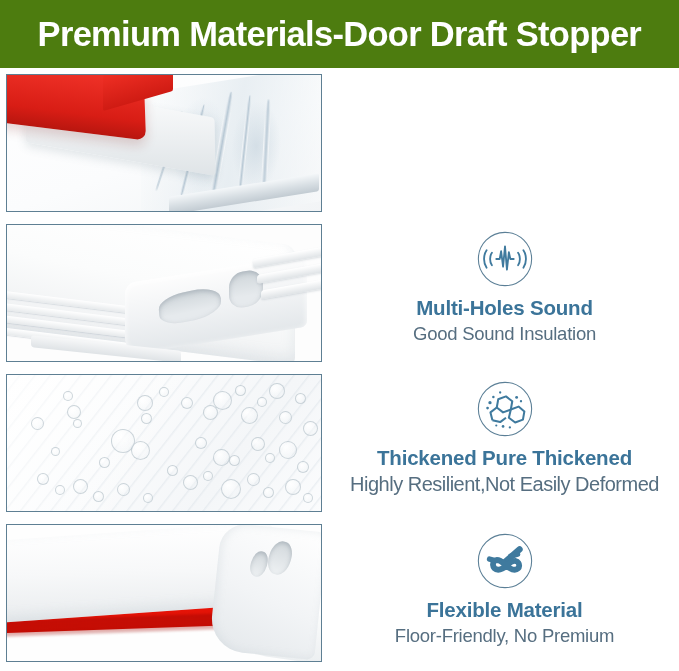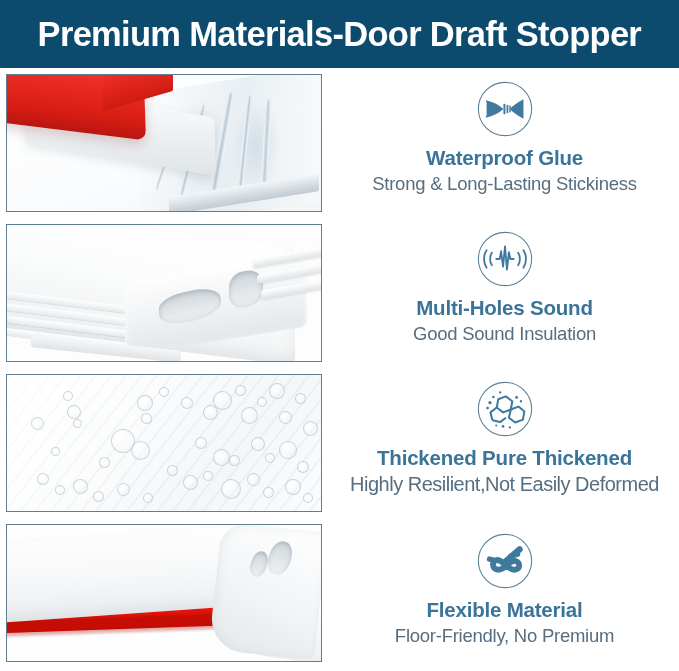--- a/index.html
+++ b/index.html
@@ -21,21 +21,21 @@
     background: #ffffff;
   }
 
   
   .header-bar {
     position: absolute;
     left: 0;
     top: 0;
     width: 679px;
     height: 68px;
-    background: #0c4a6e;
+    background: #4d7c0f;
     display: flex;
     align-items: center;
     justify-content: center;
     box-sizing: border-box;
     padding: 0 6px;
   }
   .header-title {
     color: #ffffff;
     font-family: "Liberation Sans", sans-serif;
     font-weight: bold;
@@ -472,34 +472,20 @@
           <div class="ph4-tip"></div>
           <div class="ph4-hole" style="right:30px; top:16px; width:22px; height:34px; transform:rotate(16deg);"></div>
           <div class="ph4-hole" style="right:54px; top:26px; width:16px; height:26px; transform:rotate(16deg);"></div>
         </div>
       </div>
 
     </div>
 
     <div class="feature-col">
 
-      <div class="feature f1">
-        <svg class="feature-icon" viewBox="0 0 64 64">
-          <circle cx="32" cy="32" r="27.5" fill="none" stroke="#5b7f96" stroke-width="1.1"></circle>
-          <path d="M13 24 C24 28, 27 30, 30 32 C27 34, 24 36, 13 40 Z" fill="#3f7a9e"></path>
-          <path d="M51 22 C42 27, 39 30, 37 32 C39 34, 42 37, 51 42 Z" fill="#3f7a9e"></path>
-          <rect x="30.4" y="26.5" width="2" height="11" rx="0.9" fill="#3f7a9e"></rect>
-          <rect x="33.6" y="27.5" width="1.8" height="9" rx="0.8" fill="#3f7a9e"></rect>
-          <rect x="36.4" y="28.5" width="1.5" height="7" rx="0.7" fill="#3f7a9e"></rect>
-          <path d="M13 24 C21 26, 26 29, 29 32" fill="none" stroke="#3f7a9e" stroke-width="1.6" stroke-linecap="round"></path>
-          <path d="M13 40 C21 38, 26 35, 29 32" fill="none" stroke="#3f7a9e" stroke-width="1.6" stroke-linecap="round"></path>
-        </svg>
-        <div class="feature-title">Waterproof Glue</div>
-        <div class="feature-sub">Strong &amp; Long-Lasting Stickiness</div>
-      </div>
 
       <div class="feature f2">
         <svg class="feature-icon" viewBox="0 0 64 64">
           <circle cx="32" cy="32" r="27.5" fill="none" stroke="#5b7f96" stroke-width="1.1"></circle>
           <path d="M13 23 C9.5 28, 9.5 36, 13 41" fill="none" stroke="#3f7a9e" stroke-width="1.9" stroke-linecap="round"></path>
           <path d="M18.5 25.5 C16 29, 16 35, 18.5 38.5" fill="none" stroke="#3f7a9e" stroke-width="1.9" stroke-linecap="round"></path>
           <path d="M51 23 C54.5 28, 54.5 36, 51 41" fill="none" stroke="#3f7a9e" stroke-width="1.9" stroke-linecap="round"></path>
           <path d="M45.5 25.5 C48 29, 48 35, 45.5 38.5" fill="none" stroke="#3f7a9e" stroke-width="1.9" stroke-linecap="round"></path>
           <path d="M23 32 L26.5 32 L28 24 L30 40 L32 19 L34 43 L36 25 L37.5 32 L41 32" fill="none" stroke="#3f7a9e" stroke-width="1.9" stroke-linecap="round" stroke-linejoin="round"></path>
         </svg>

